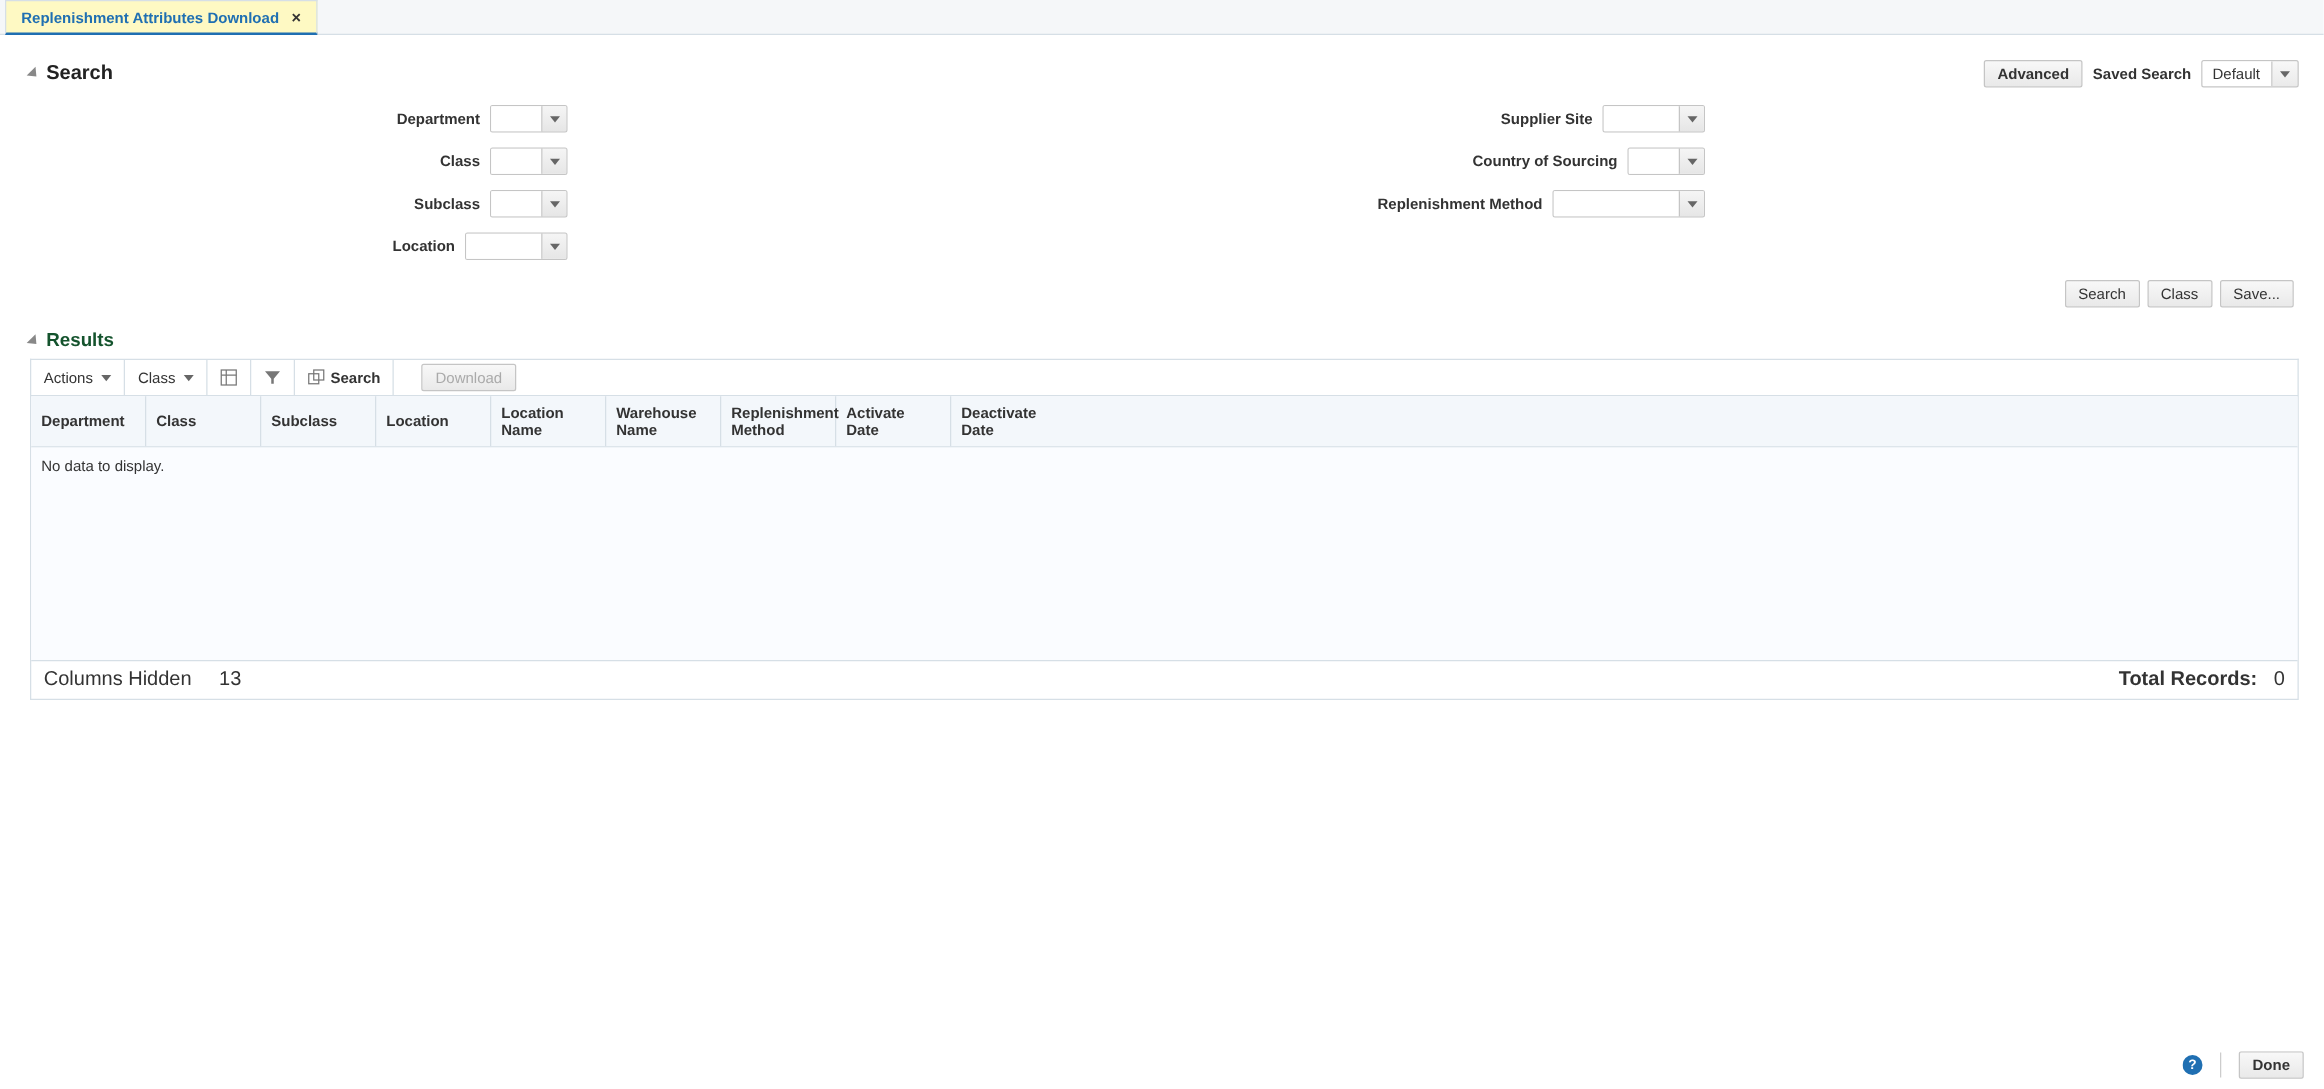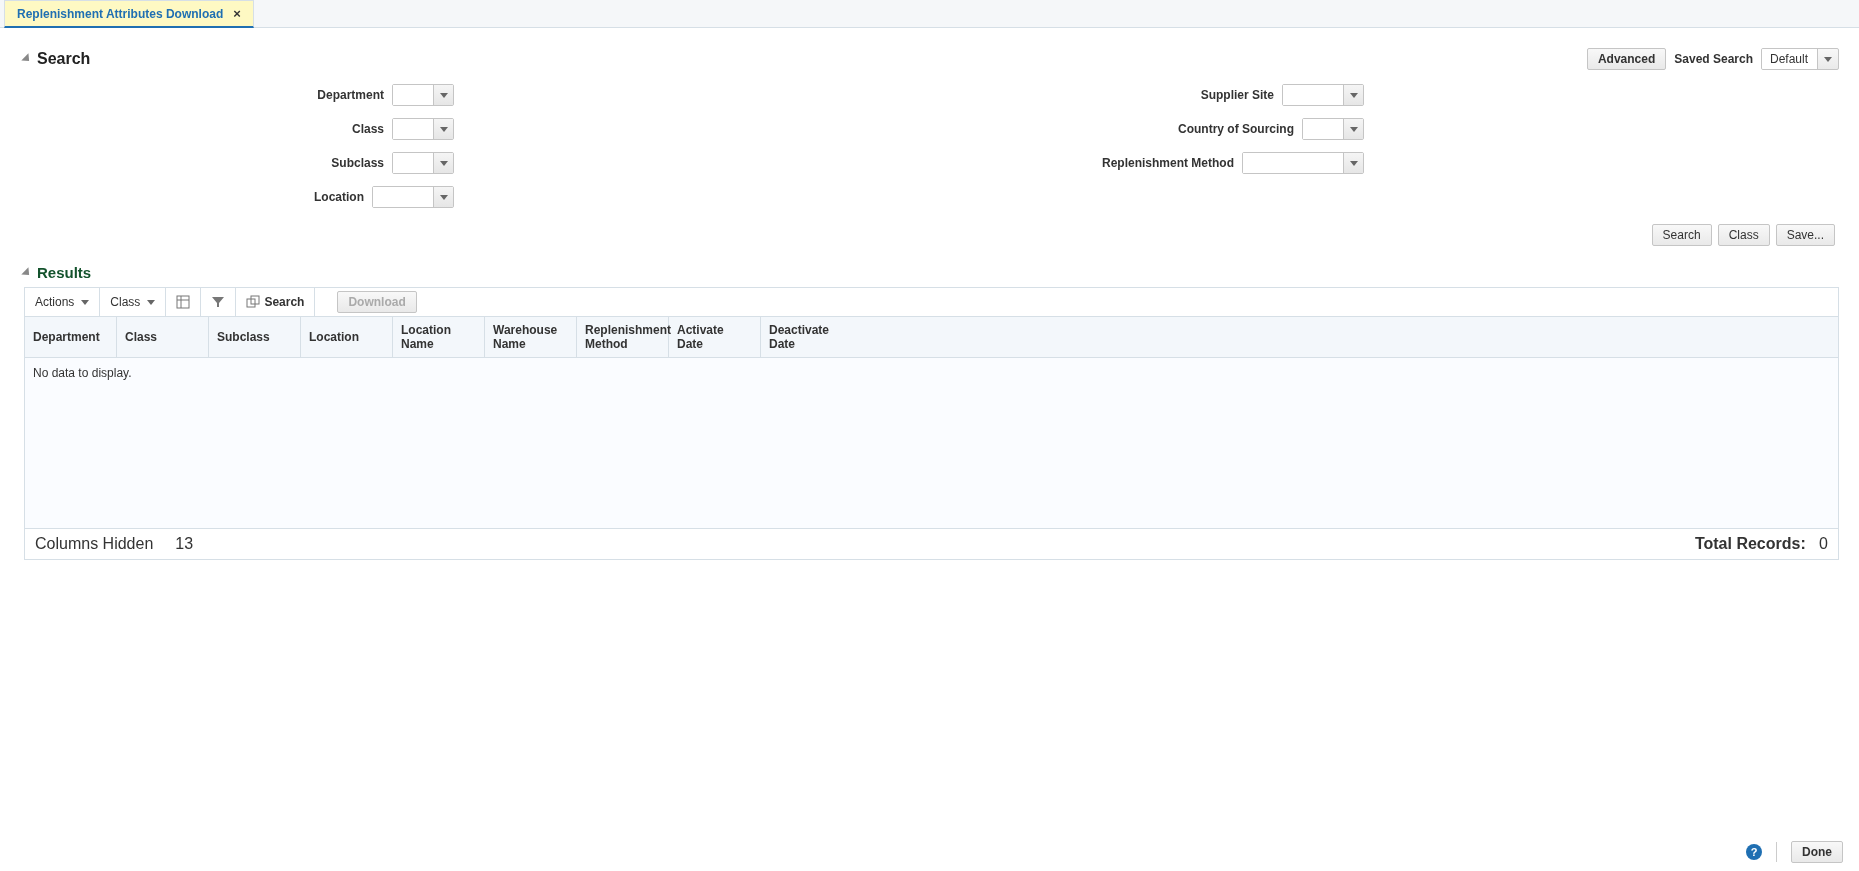--- a/index.html
+++ b/index.html
@@ -73,21 +73,20 @@
     border: 1px solid #c5c5c5;
     border-radius: 2px;
     padding: 3px 10px;
     font-size: 12px;
     cursor: pointer;
     color: #333;
   }
   .btn:disabled {
     color: #aaa;
     cursor: default;
-    font-weight: bold;
   }
   .btn.strong { font-weight: bold; }
   .lbl { font-weight: bold; font-size: 12px; color:#333; }
   .dropdown-btn {
     display: inline-flex;
     align-items: center;
     border: 1px solid #c5c5c5;
     background: linear-gradient(#f8f8f8,#eaeaea);
     border-radius: 2px;
     height: 22px;

